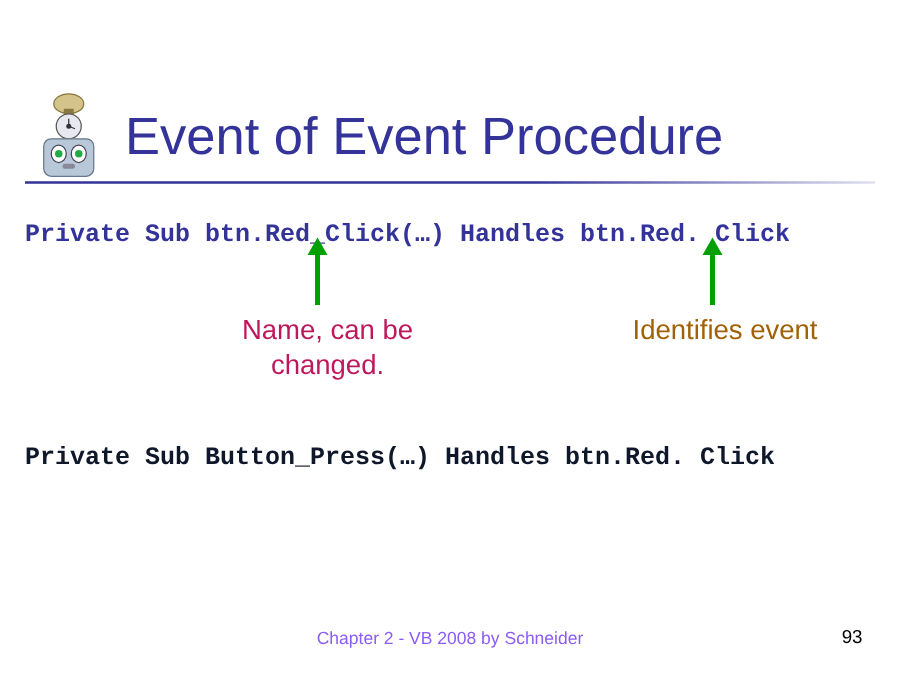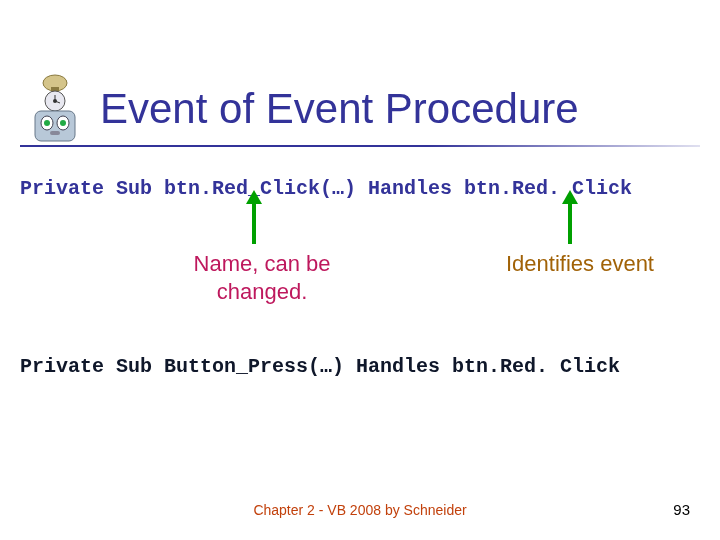--- a/index.html
+++ b/index.html
@@ -100,21 +100,21 @@
     color: #a16207;
     line-height: 1.25;
   }
   .footer-text {
     position: absolute;
     bottom: 22px;
     left: 0;
     width: 720px;
     text-align: center;
     font-size: 14px;
-    color: #c2410c;
+    color: #8b5cf6;
   }
   .page-number {
     position: absolute;
     bottom: 22px;
     right: 30px;
     font-size: 15px;
     color: #000000;
   }
 </style>
 </head>

